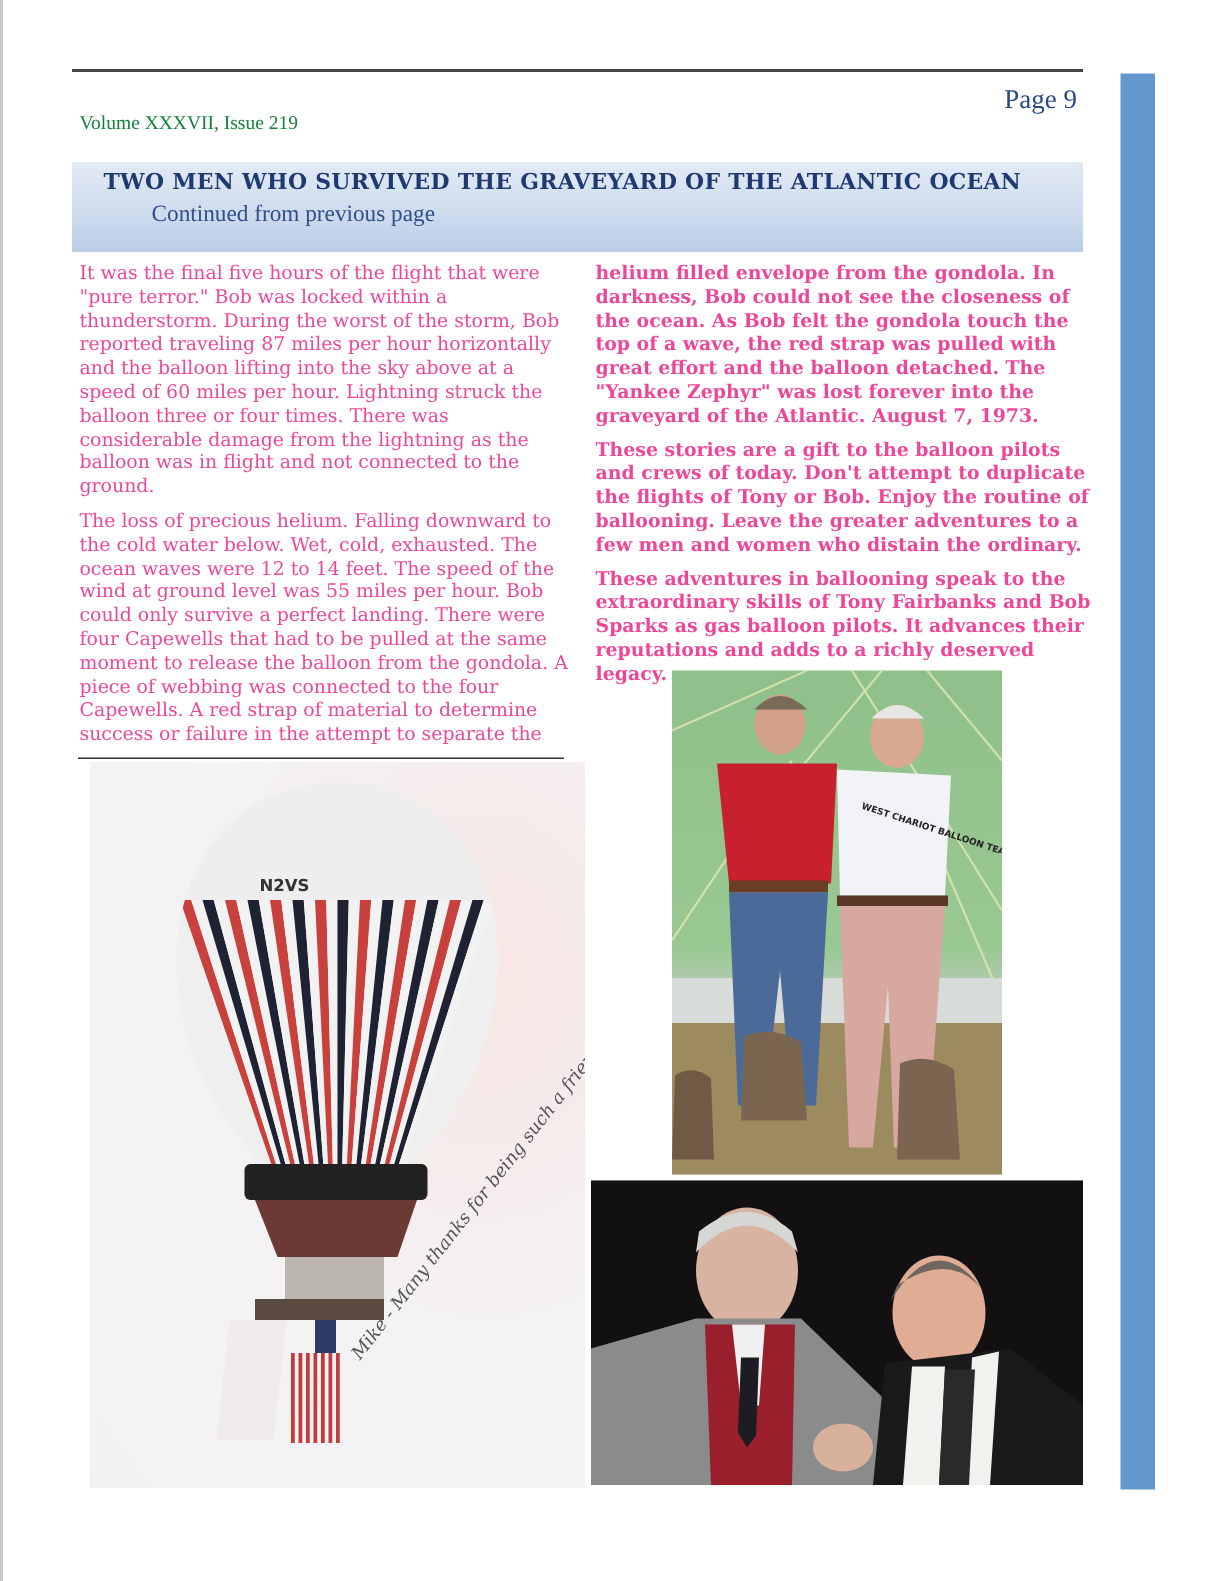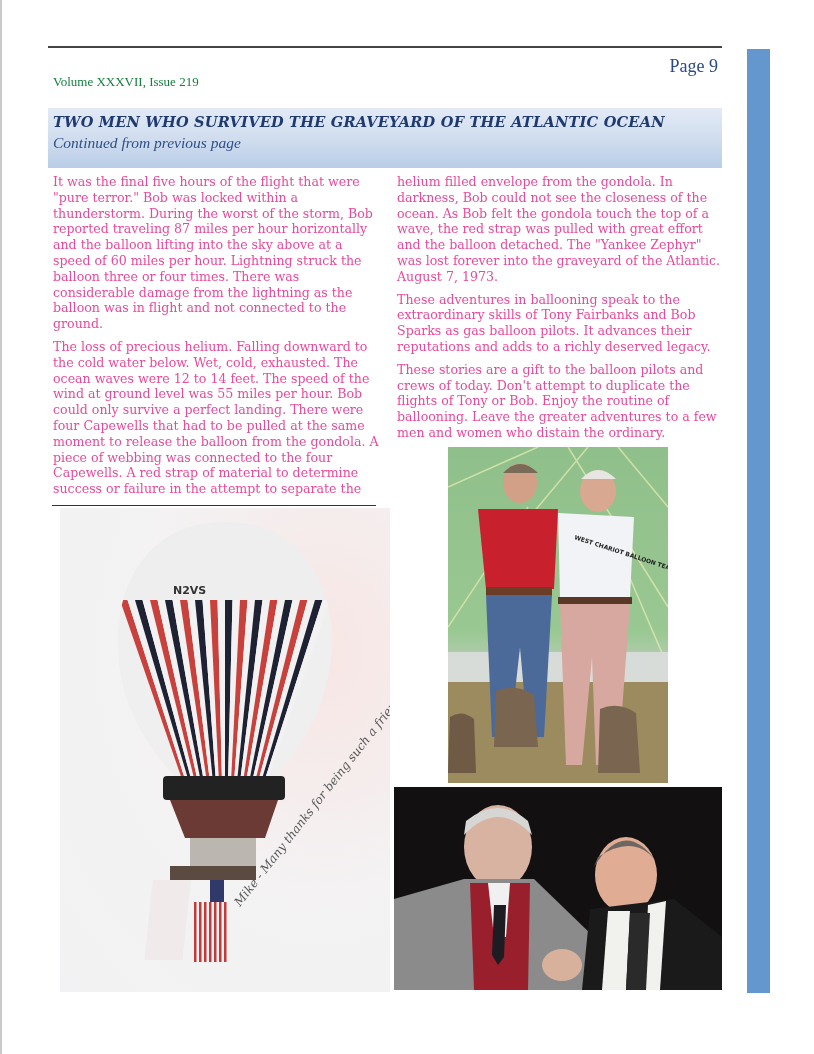--- a/index.html
+++ b/index.html
@@ -10,29 +10,29 @@
   }
   .left-edge { position: absolute; left: 0; top: 0; width: 2px; height: 1054px; background: #c9c9c9; }
   .top-rule { position: absolute; left: 48px; top: 46px; width: 674px; height: 2px; background: #444; }
   .vol { position: absolute; left: 53px; top: 56px; font-size: 13px; color: #15803d; font-family: "Liberation Serif", serif; margin-top: 18px; }
   .pg { position: absolute; right: 96px; top: 56px; font-size: 18px; color: #2b4a84; font-family: "Liberation Serif", serif; }
   .side-bar { position: absolute; left: 747px; top: 49px; width: 23px; height: 944px; background: #6497cd; }
 
   .headbox {
     position: absolute; left: 48px; top: 108px; width: 674px; height: 60px;
     background: linear-gradient(to bottom, #e2eaf5 0%, #cfdcee 55%, #b9cde7 100%);
-    box-sizing: border-box; padding: 5px 5px; font-style: italic;
+    box-sizing: border-box; padding: 5px 21px;
   }
   .headline { font-size: 14.6px; font-weight: bold; color: #1f3a70; letter-spacing: 0.2px; white-space: nowrap; }
-  .subhead { font-size: 14px; color: #2e4f88; margin-top: 4px; font-family: "Liberation Serif", serif; font-size: 15.5px; }
+  .subhead { font-size: 14px; color: #2e4f88; margin-top: 4px; font-family: "Liberation Serif", serif; font-size: 15.5px; margin-left: 32px; }
 
   .col { position: absolute; font-size: 12.6px; line-height: 15.8px; color: #ec4899; }
   .col p { margin: 0 0 7px 0; }
   .col-left { left: 53px; top: 174px; width: 330px; }
-  .col-right { left: 397px; top: 174px; width: 330px; }
+  .col-right { left: 397px; top: 174px; width: 330px; font-weight: bold; }
 
   .rule-under-left { position: absolute; left: 52px; top: 505px; width: 324px; height: 1px; background: #333; }
 
   .photo { position: absolute; overflow: hidden; }
   .photo-balloon { left: 60px; top: 508px; width: 330px; height: 484px;
     background: radial-gradient(ellipse at 80% 30%, #f7e6e4 0%, #f4f2f3 50%, #f2f2f4 100%); }
   .photo-pilots { left: 448px; top: 447px; width: 220px; height: 336px;
     background: linear-gradient(to bottom, #8fbf8a 0%, #9ac893 55%, #c8cfc9 70%, #a89a70 80%, #8e7f55 100%); }
   .photo-portrait { left: 394px; top: 787px; width: 328px; height: 203px; background: #0f0e0e; }
 </style>
@@ -50,22 +50,22 @@
   <div class="subhead">Continued from previous page</div>
 </div>
 
 <div class="col col-left">
   <p>It was the final five hours of the flight that were "pure terror." Bob was locked within a thunderstorm. During the worst of the storm, Bob reported traveling 87 miles per hour horizontally and the balloon lifting into the sky above at a speed of 60 miles per hour. Lightning struck the balloon three or four times. There was considerable damage from the lightning as the balloon was in flight and not connected to the ground.</p>
   <p>The loss of precious helium. Falling downward to the cold water below. Wet, cold, exhausted. The ocean waves were 12 to 14 feet. The speed of the wind at ground level was 55 miles per hour. Bob could only survive a perfect landing. There were four Capewells that had to be pulled at the same moment to release the balloon from the gondola. A piece of webbing was connected to the four Capewells. A red strap of material to determine success or failure in the attempt to separate the</p>
 </div>
 
 <div class="col col-right">
   <p>helium filled envelope from the gondola. In darkness, Bob could not see the closeness of the ocean. As Bob felt the gondola touch the top of a wave, the red strap was pulled with great effort and the balloon detached. The "Yankee Zephyr" was lost forever into the graveyard of the Atlantic. August 7, 1973.</p>
+  <p>These stories are a gift to the balloon pilots and crews of today. Don't attempt to duplicate the flights of Tony or Bob. Enjoy the routine of ballooning. Leave the greater adventures to a few men and women who distain the ordinary.</p>
   <p>These adventures in ballooning speak to the extraordinary skills of Tony Fairbanks and Bob Sparks as gas balloon pilots. It advances their reputations and adds to a richly deserved legacy.</p>
-  <p>These stories are a gift to the balloon pilots and crews of today. Don't attempt to duplicate the flights of Tony or Bob. Enjoy the routine of ballooning. Leave the greater adventures to a few men and women who distain the ordinary.</p>
 </div>
 
 <div class="rule-under-left"></div>
 
 <div class="photo photo-balloon">
   <svg width="330" height="484" viewBox="0 0 330 484">
     <defs>
       <clipPath id="envClip">
         <path d="M165 14 C 250 14, 275 90, 272 140 C 268 200, 240 245, 205 278 L 125 278 C 90 245, 60 200, 58 140 C 55 90, 80 14, 165 14 Z"></path>
       </clipPath>

